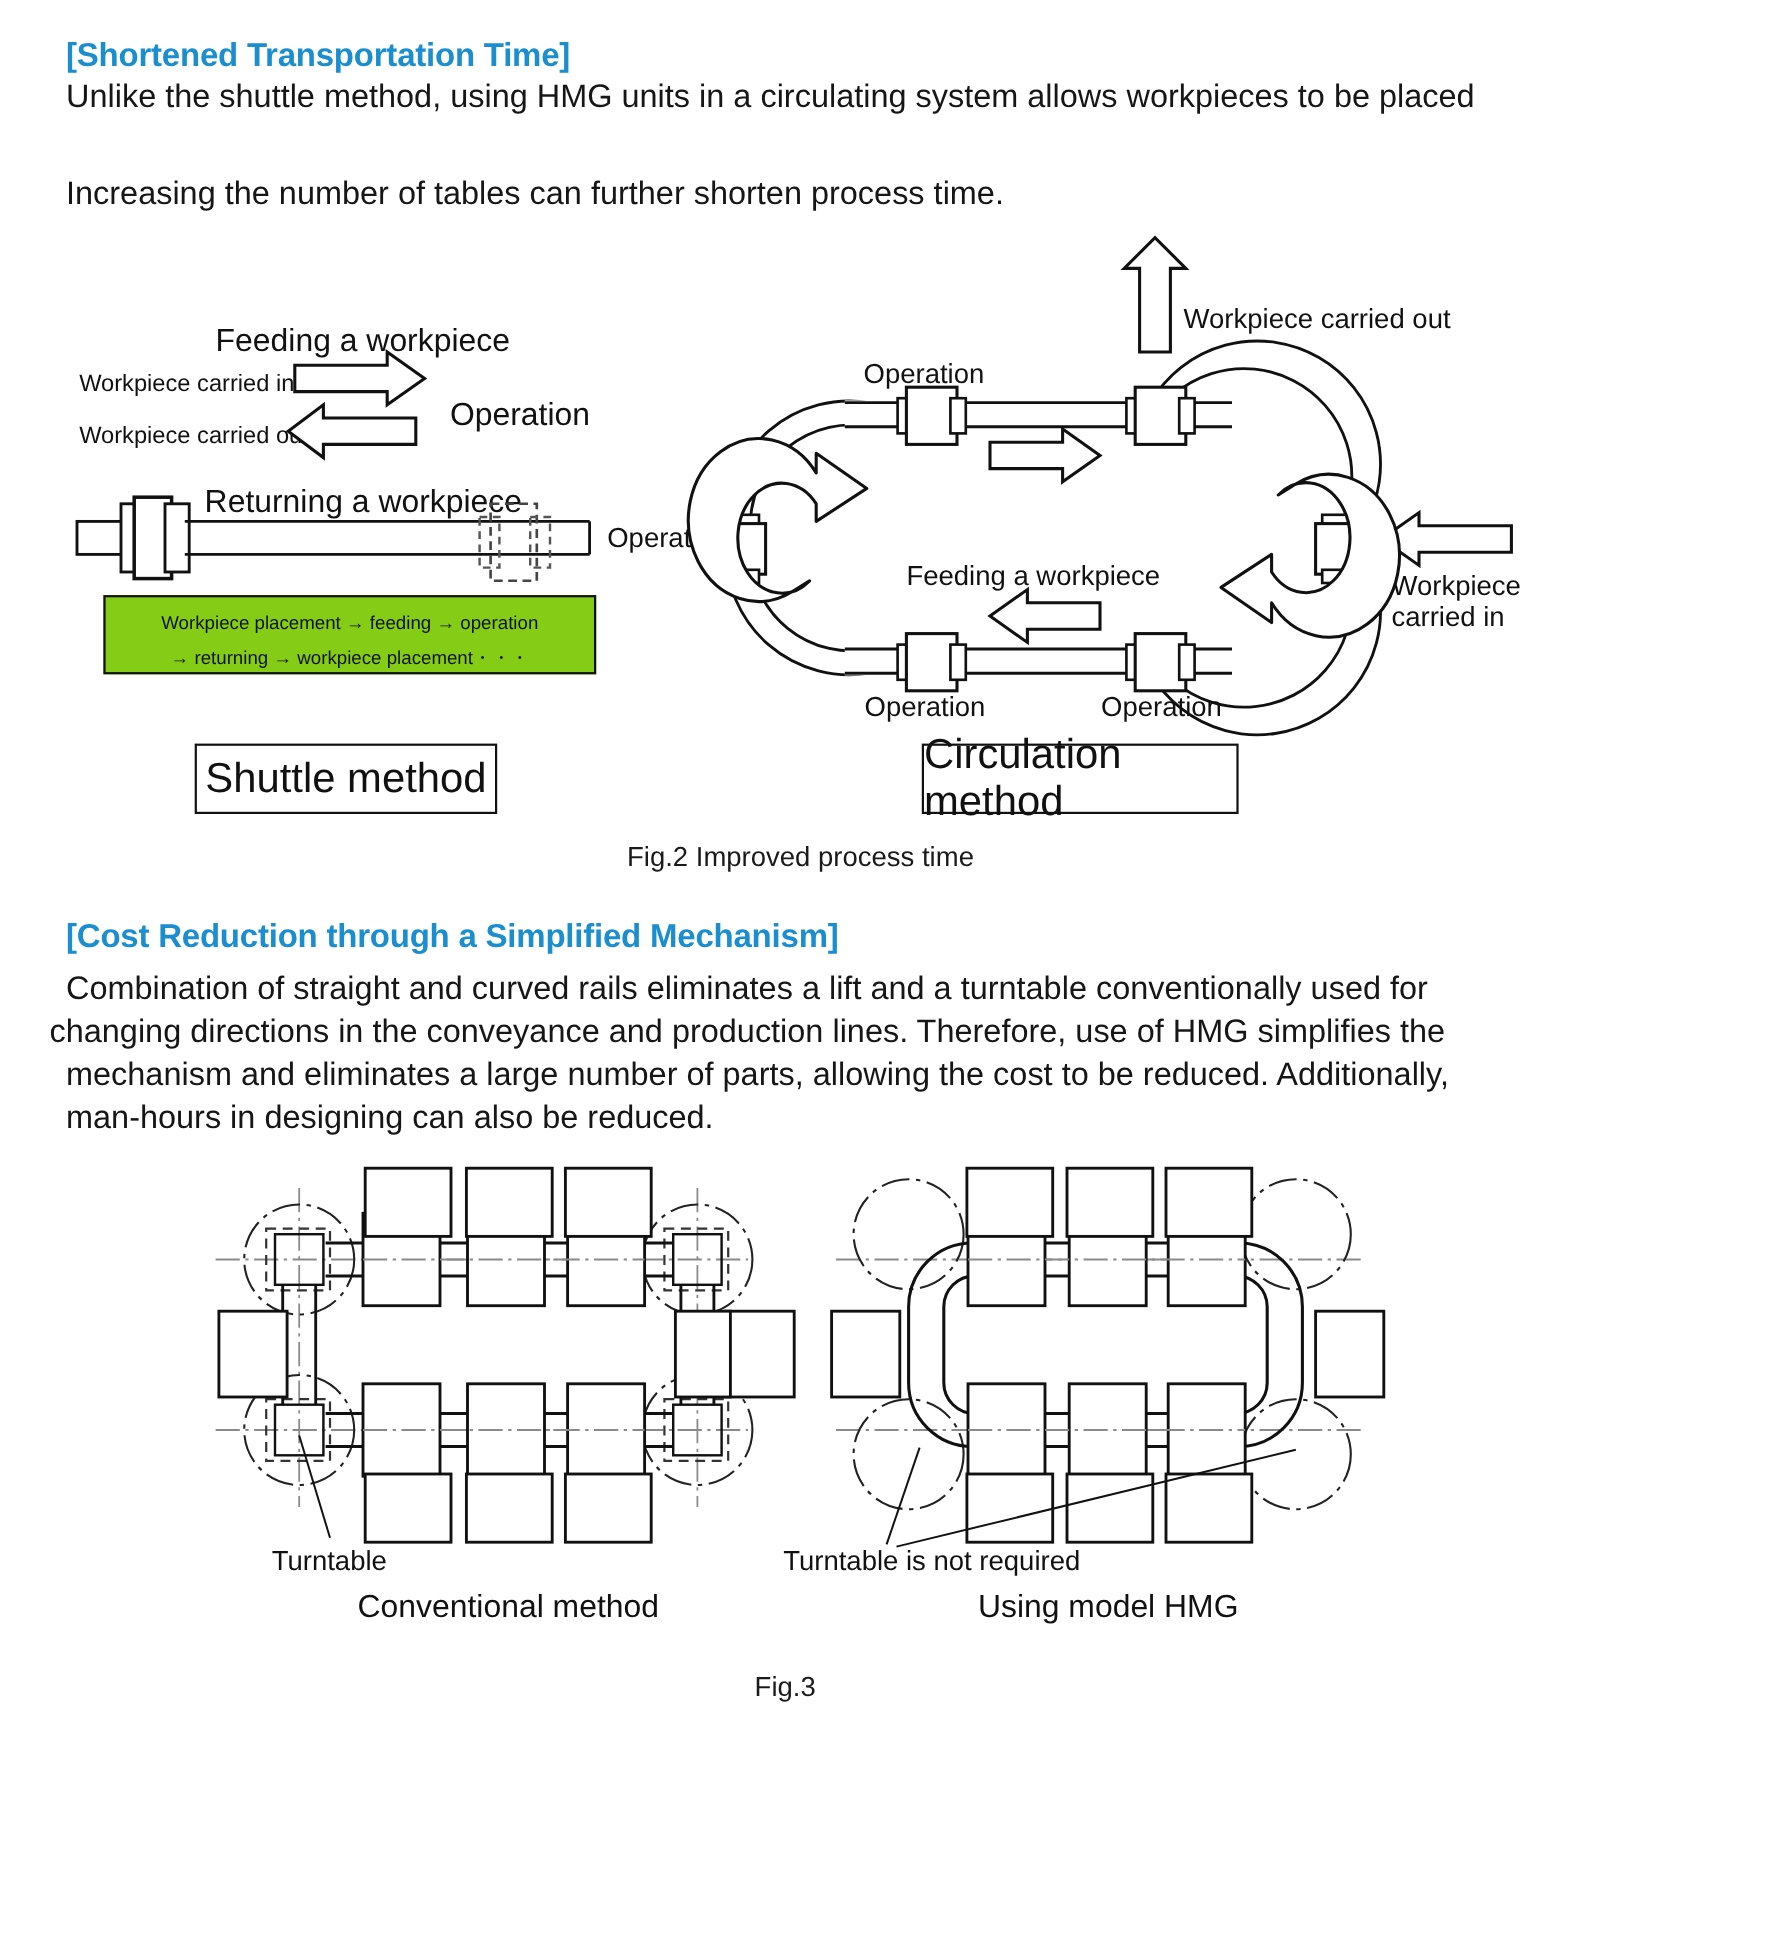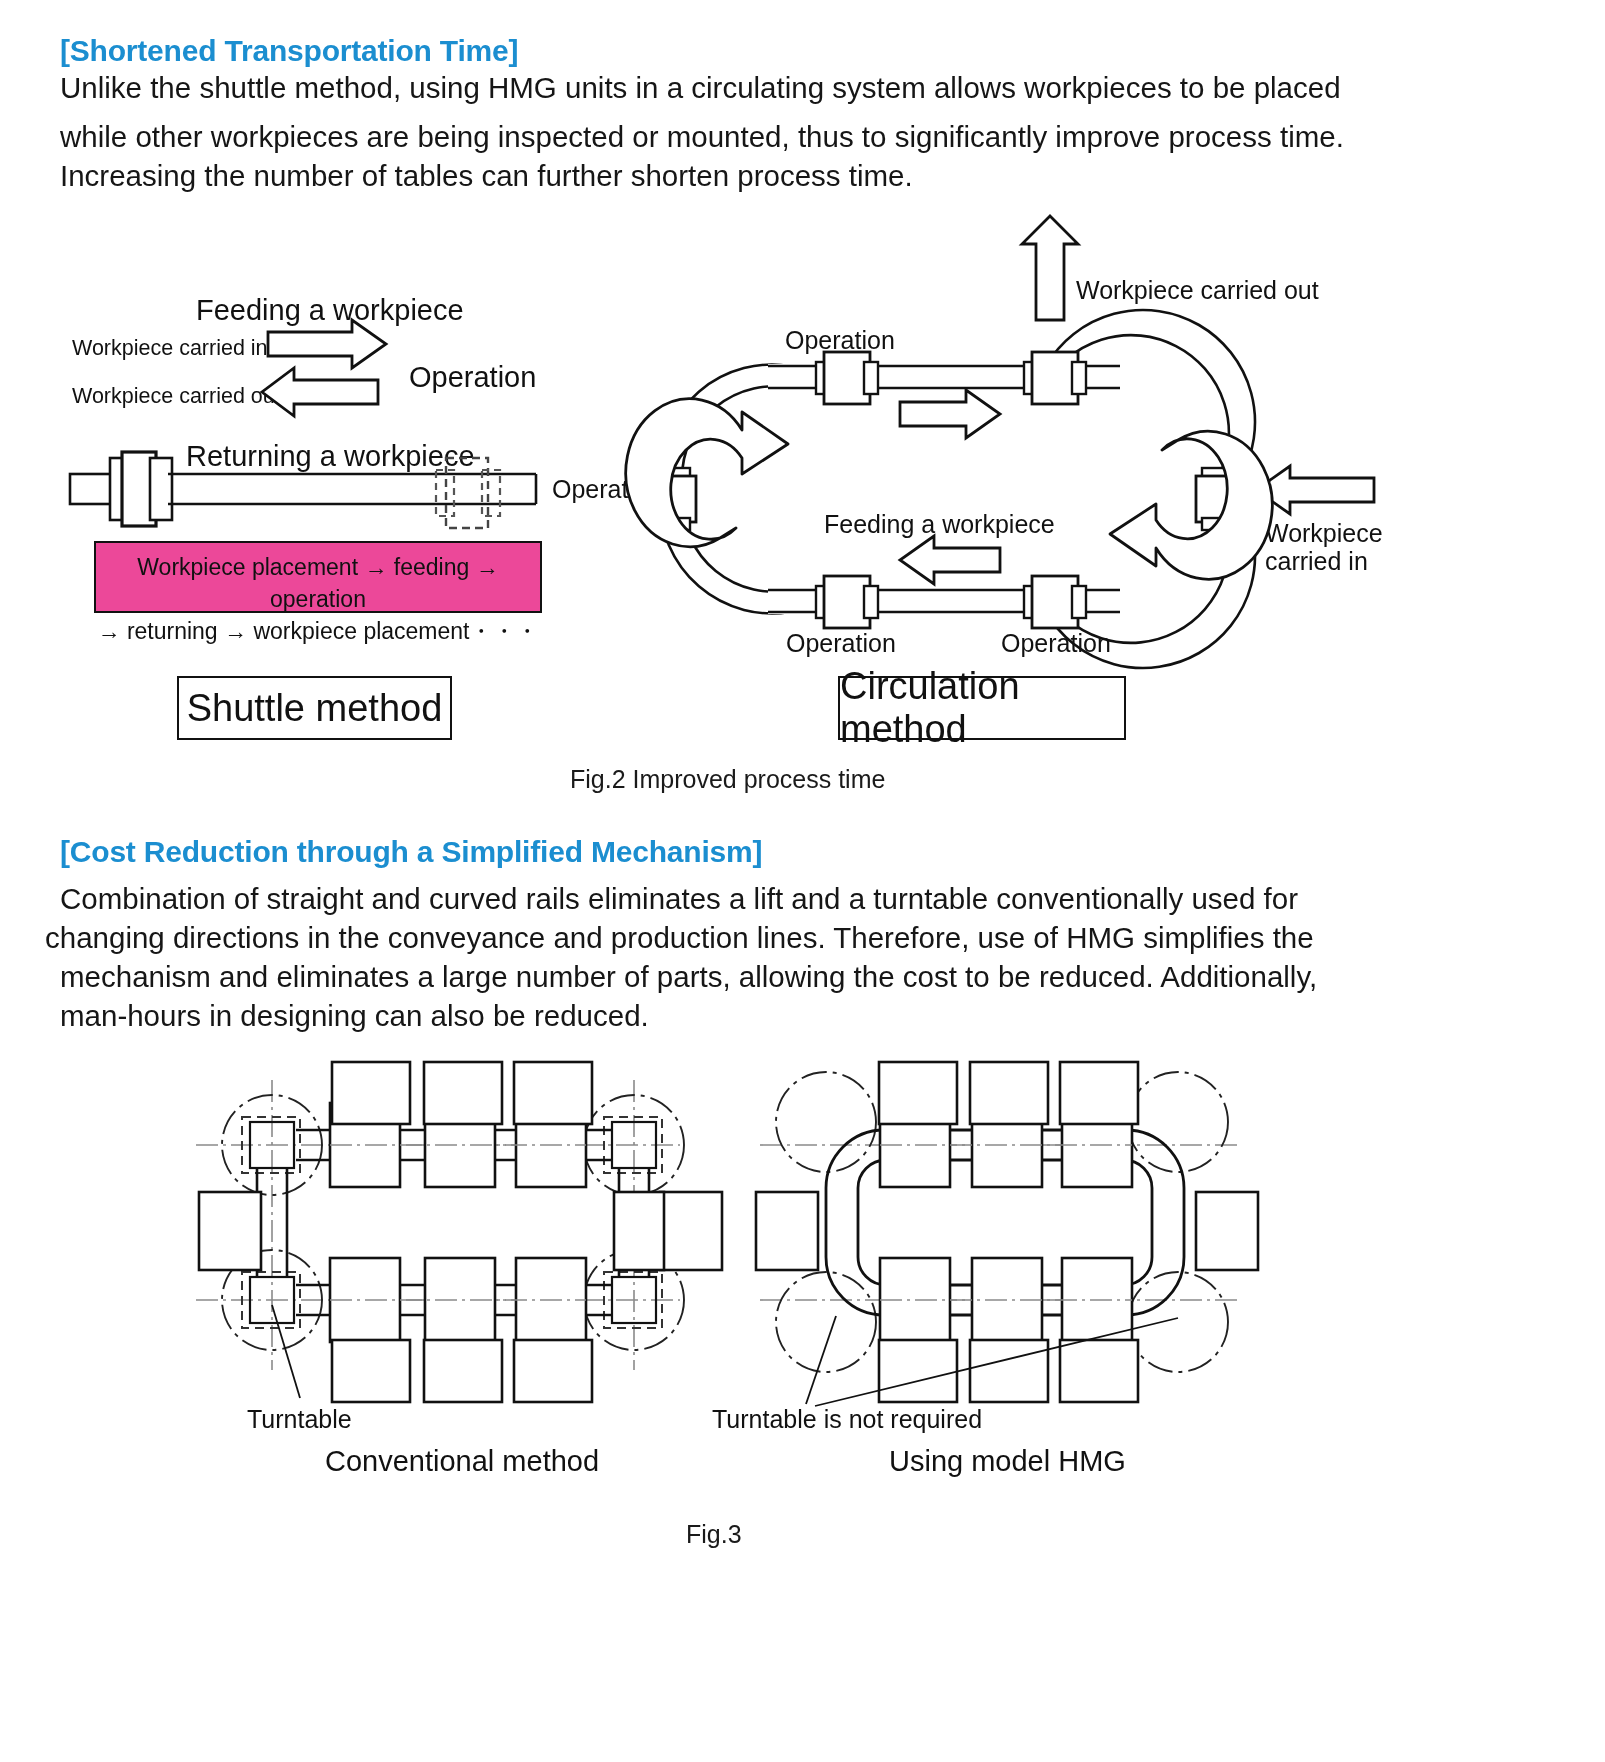--- a/index.html
+++ b/index.html
@@ -66,22 +66,22 @@
     font-size: 38px;
     color: #111;
     background: #fff;
     box-sizing: border-box;
   }
 
   .flow-box {
     position: absolute;
     border: 2px solid #111;
     box-sizing: border-box;
-    background: #ec4899;
-    font-size: 23px;
+    background: #84cc16;
+    font-size: 17px;
     line-height: 32px;
     color: #111;
     text-align: center;
     padding-top: 8px;
   }
   .flow-box .l2 { display: block; }
 
   svg { display: block; }
   .svg-layer {
     position: absolute;
@@ -91,21 +91,20 @@
   }
 </style>
 </head>
 <body>
 
 <div class="page">
 
   <div class="section-heading" style="left:60px; top:34px;">[Shortened Transportation Time]</div>
 
   <div class="para-line" style="left:60px; top:68px; width:1322px; text-align:justify;">Unlike the shuttle method, using HMG units in a circulating system allows workpieces to be placed</div>
-  <div class="para-line" style="left:60px; top:117px; width:1322px;">while other workpieces are being inspected or mounted, thus to significantly improve process time.</div>
   <div class="para-line" style="left:60px; top:156px;">Increasing the number of tables can further shorten process time.</div>
 
   <div class="dlabel lg" style="left:196px; top:295px;">Feeding a workpiece</div>
 
   <div class="dlabel sm" style="left:72px; top:333px;">Workpiece carried in</div>
 
   <div class="dlabel sm" style="left:72px; top:381px;">Workpiece carried out</div>
 
   <div class="dlabel lg" style="left:409px; top:362px;">Operation</div>
 

